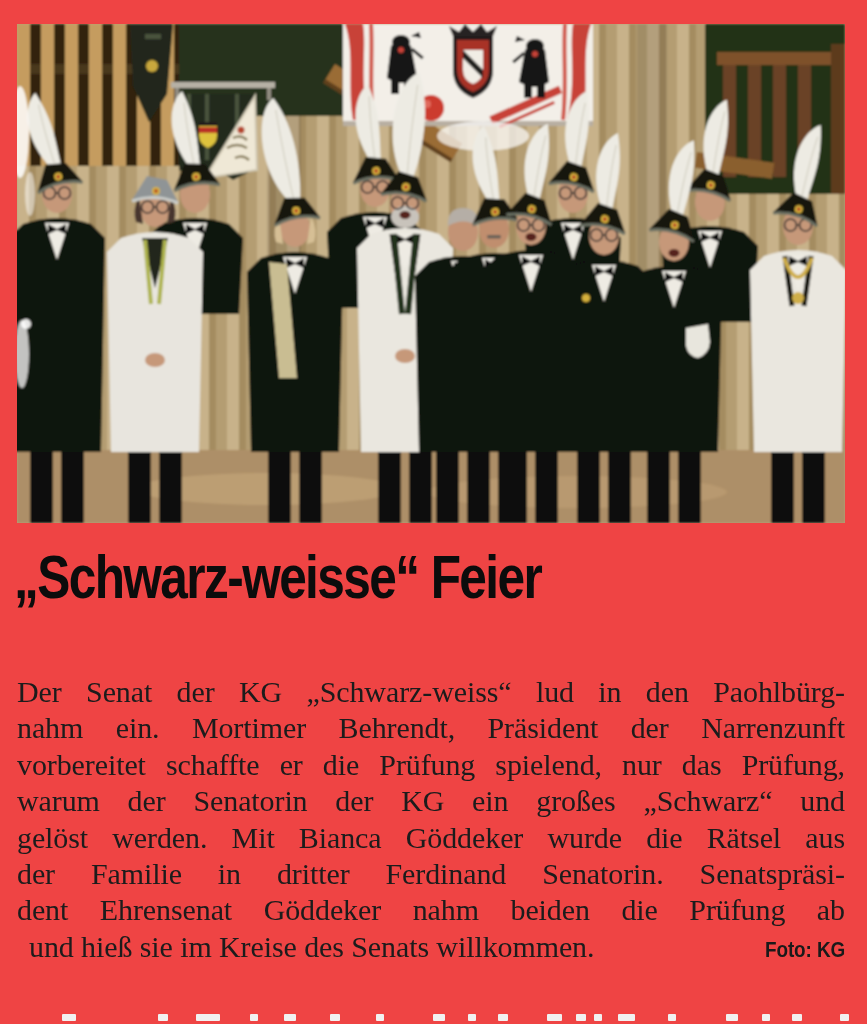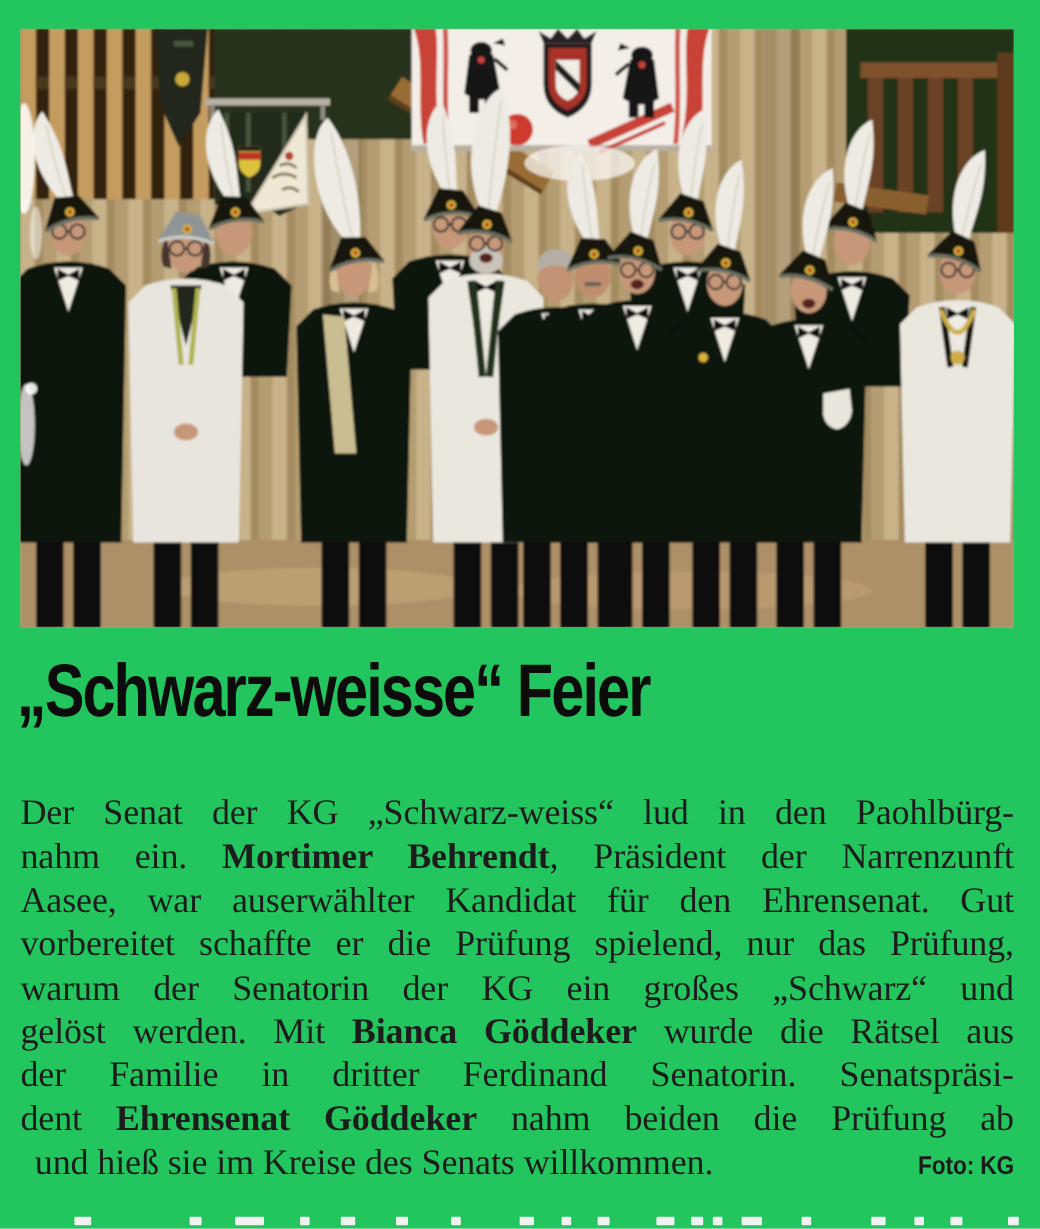--- a/index.html
+++ b/index.html
@@ -1,28 +1,28 @@
 <!DOCTYPE html>
 <html><head>
 <meta charset="utf-8">
 <style>
   html,body{margin:0;padding:0;background:#ffffff;}
-  .page{position:relative;width:867px;height:1024px;background:#22c55e;overflow:hidden;
+  .page{position:relative;width:867px;height:1024px;background:#ef4444;overflow:hidden;
         font-family:"Liberation Serif",serif;}
   .photo{position:absolute;left:17px;top:24px;width:828px;height:499px;overflow:hidden;background:#b9a27a;}
   .photo svg{display:block;width:100%;height:100%;}
   .headline{position:absolute;left:14px;top:544px;margin:0;
     font-family:"Liberation Sans",sans-serif;font-weight:700;font-size:62px;line-height:66px;
     letter-spacing:-2px;color:#0c0c0c;transform:scaleX(.80);transform-origin:left top;
     white-space:nowrap;filter:blur(.25px);}
-  .body-text{position:absolute;left:17px;top:660px;width:828px;color:#1c1c1c;
+  .body-text{position:absolute;left:17px;top:674px;width:828px;color:#1c1c1c;
     font-size:30px;line-height:36.4px;letter-spacing:-.1px;filter:blur(.2px);}
   .bline{height:36.4px;text-align:justify;text-align-last:justify;-moz-text-align-last:justify;overflow:hidden;}
   .bline.final{display:flex;justify-content:space-between;align-items:baseline;text-align:left;margin-left:12px;}
-  .bline b{font-weight:700;}
+  .bline b{font-weight:400;}
   .credit{font-family:"Liberation Sans",sans-serif;font-weight:700;font-size:21.5px;
     color:#1a1a1a;transform:scaleX(.88);transform-origin:right bottom;white-space:nowrap;}
   .dash{position:absolute;top:1014px;height:7px;background:#f1f1f1;border-radius:1px;}
 </style>
 </head>
 <body>
 
 <div class="page">
 
   <div class="photo">
@@ -417,21 +417,20 @@
         </g>
       </g>
     </svg>
   </div>
 
   <h1 class="headline">„Schwarz-weisse“ Feier</h1>
 
   <div class="body-text">
       <div class="bline"><span><span>Der Senat der KG „Schwarz-weiss“ lud in den Paohlbürg-</span></span></div>
       <div class="bline"><span><span>nahm ein. </span><b>Mortimer Behrendt</b><span>, Präsident der Narrenzunft</span></span></div>
-      <div class="bline"><span><span>Aasee, war auserwählter Kandidat für den Ehrensenat. Gut</span></span></div>
       <div class="bline"><span><span>vorbereitet schaffte er die Prüfung spielend, nur das Prüfung,</span></span></div>
       <div class="bline"><span><span>warum der Senatorin der KG ein großes „Schwarz“ und</span></span></div>
       <div class="bline"><span><span>gelöst werden. Mit </span><b>Bianca Göddeker</b><span> wurde die Rätsel aus</span></span></div>
       <div class="bline"><span><span>der Familie in dritter Ferdinand Senatorin. Senatspräsi-</span></span></div>
       <div class="bline"><span><span>dent </span><b>Ehrensenat Göddeker</b><span> nahm beiden die Prüfung ab</span></span></div>
       <div class="bline final">
         <span><span>und hieß sie im Kreise des Senats willkommen.</span></span>
         <span class="credit">Foto: KG</span>
       </div>
     </div>

